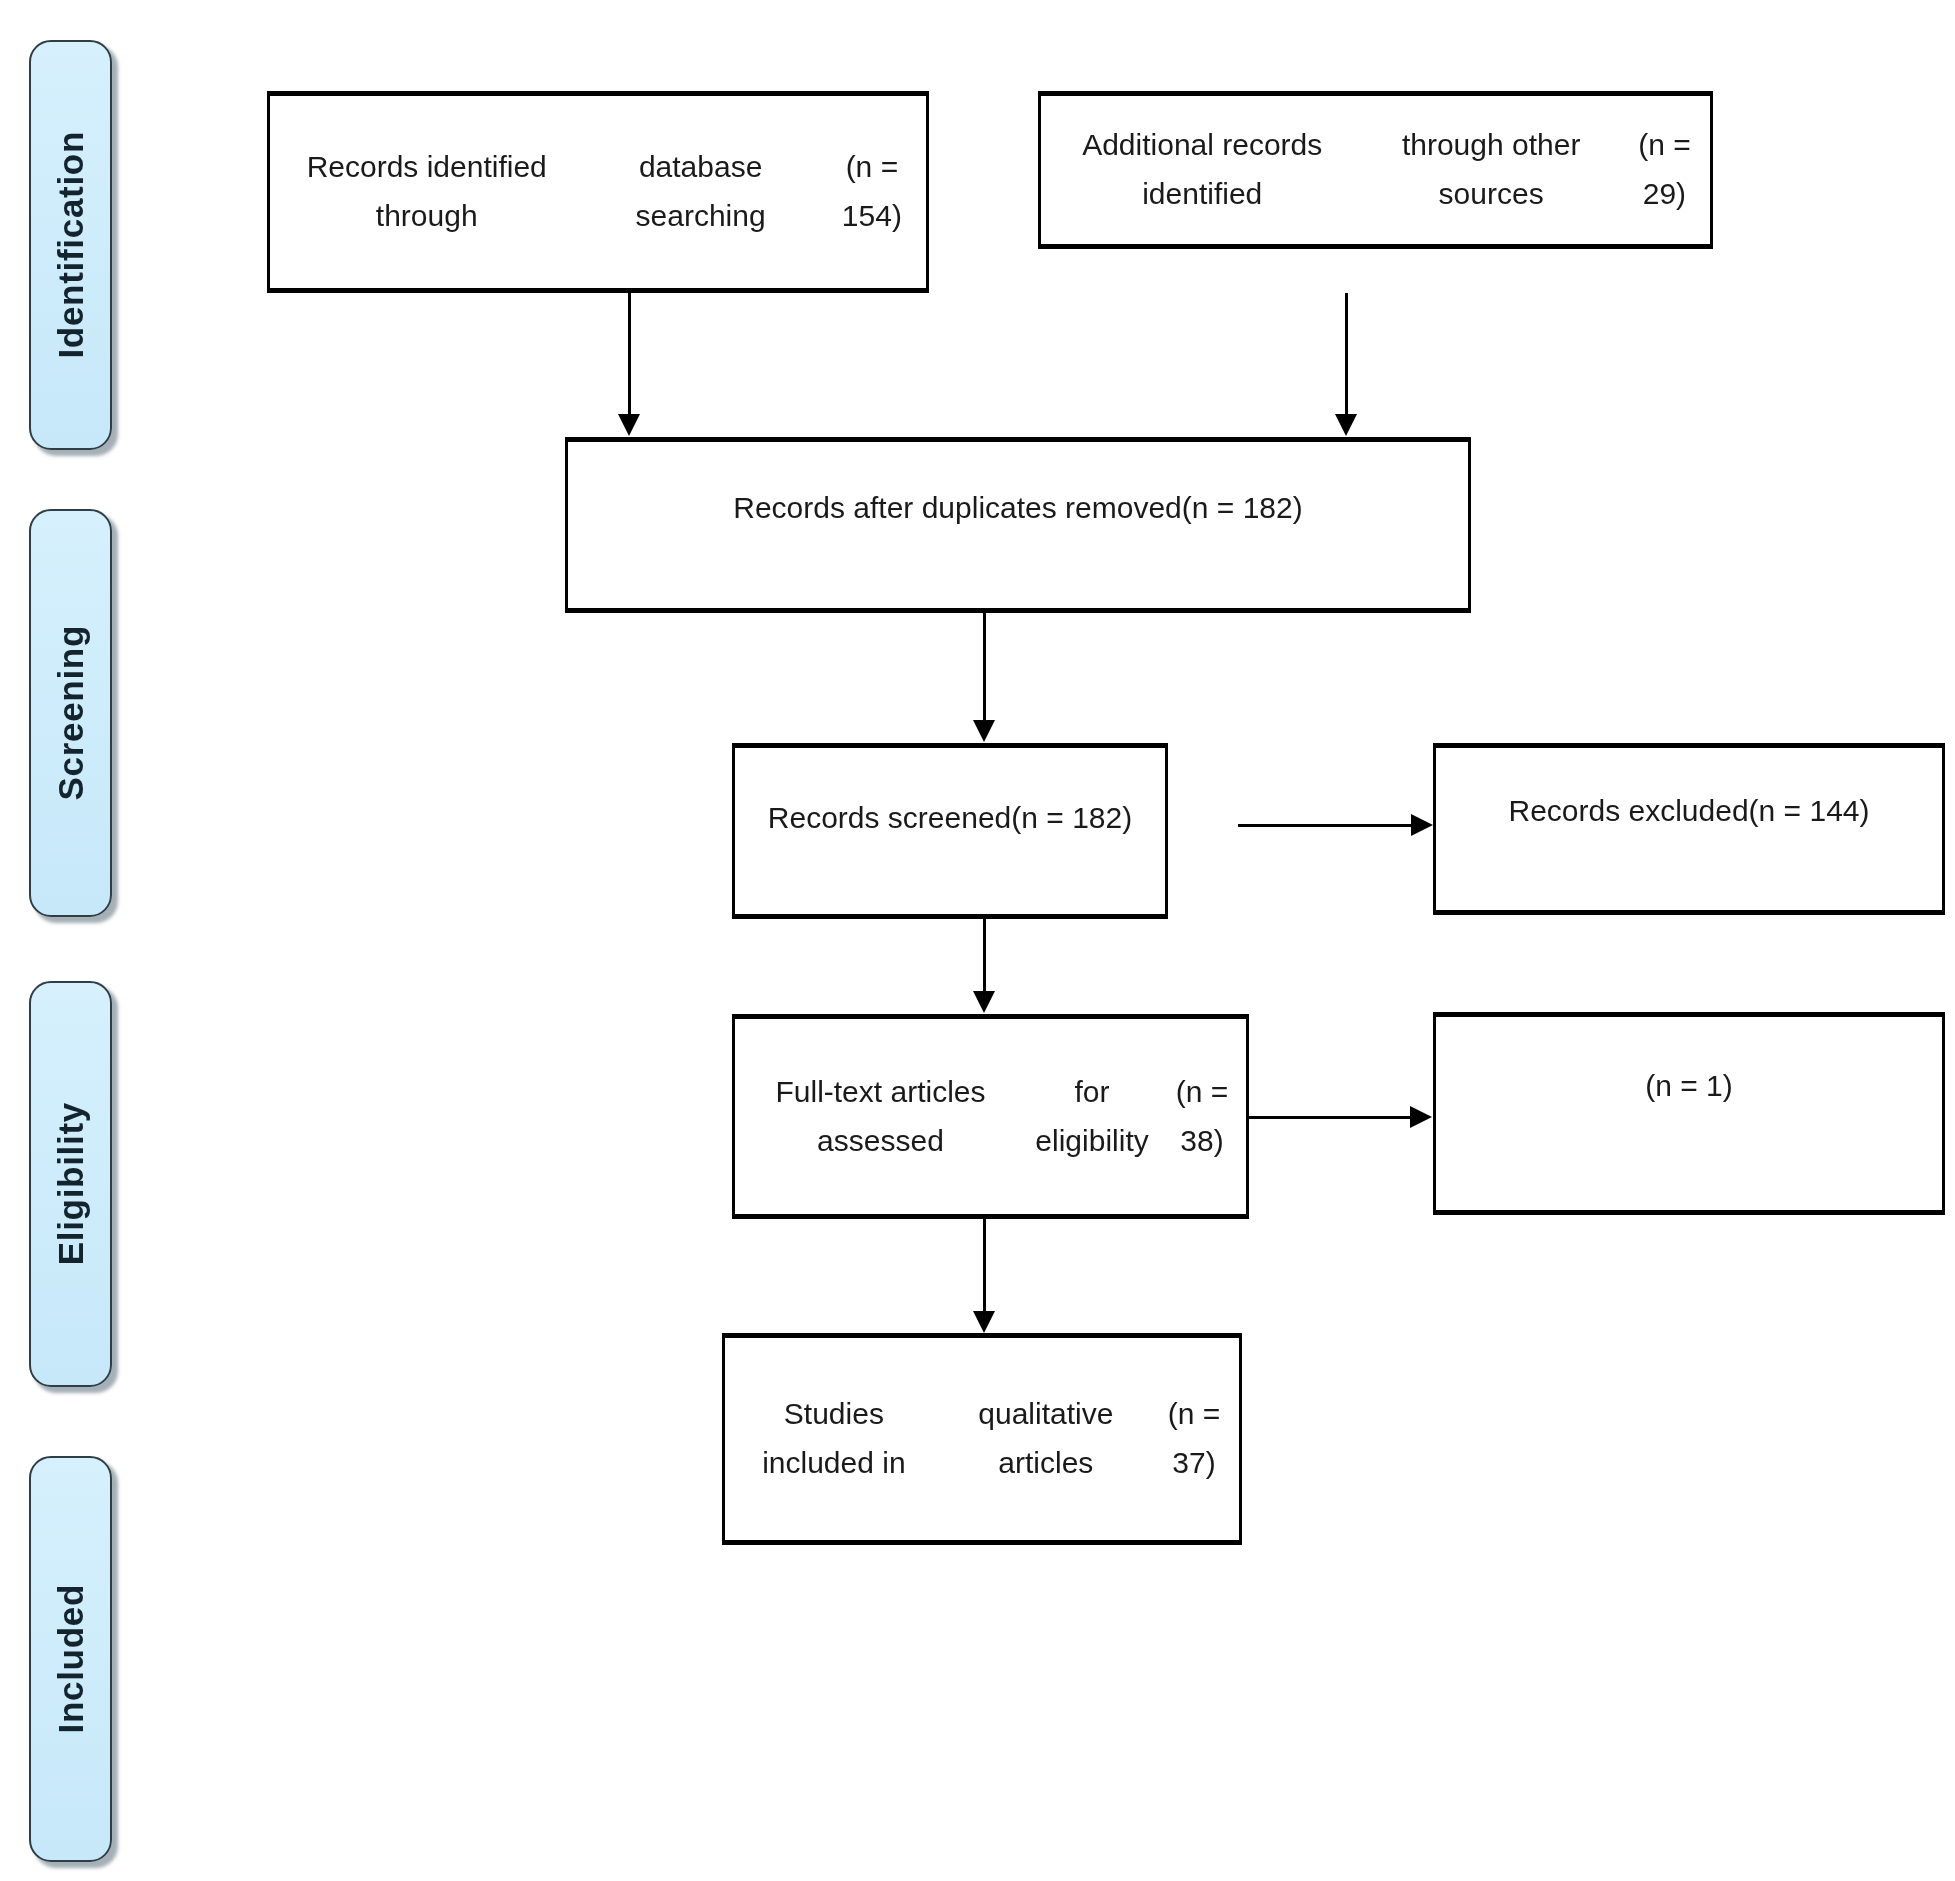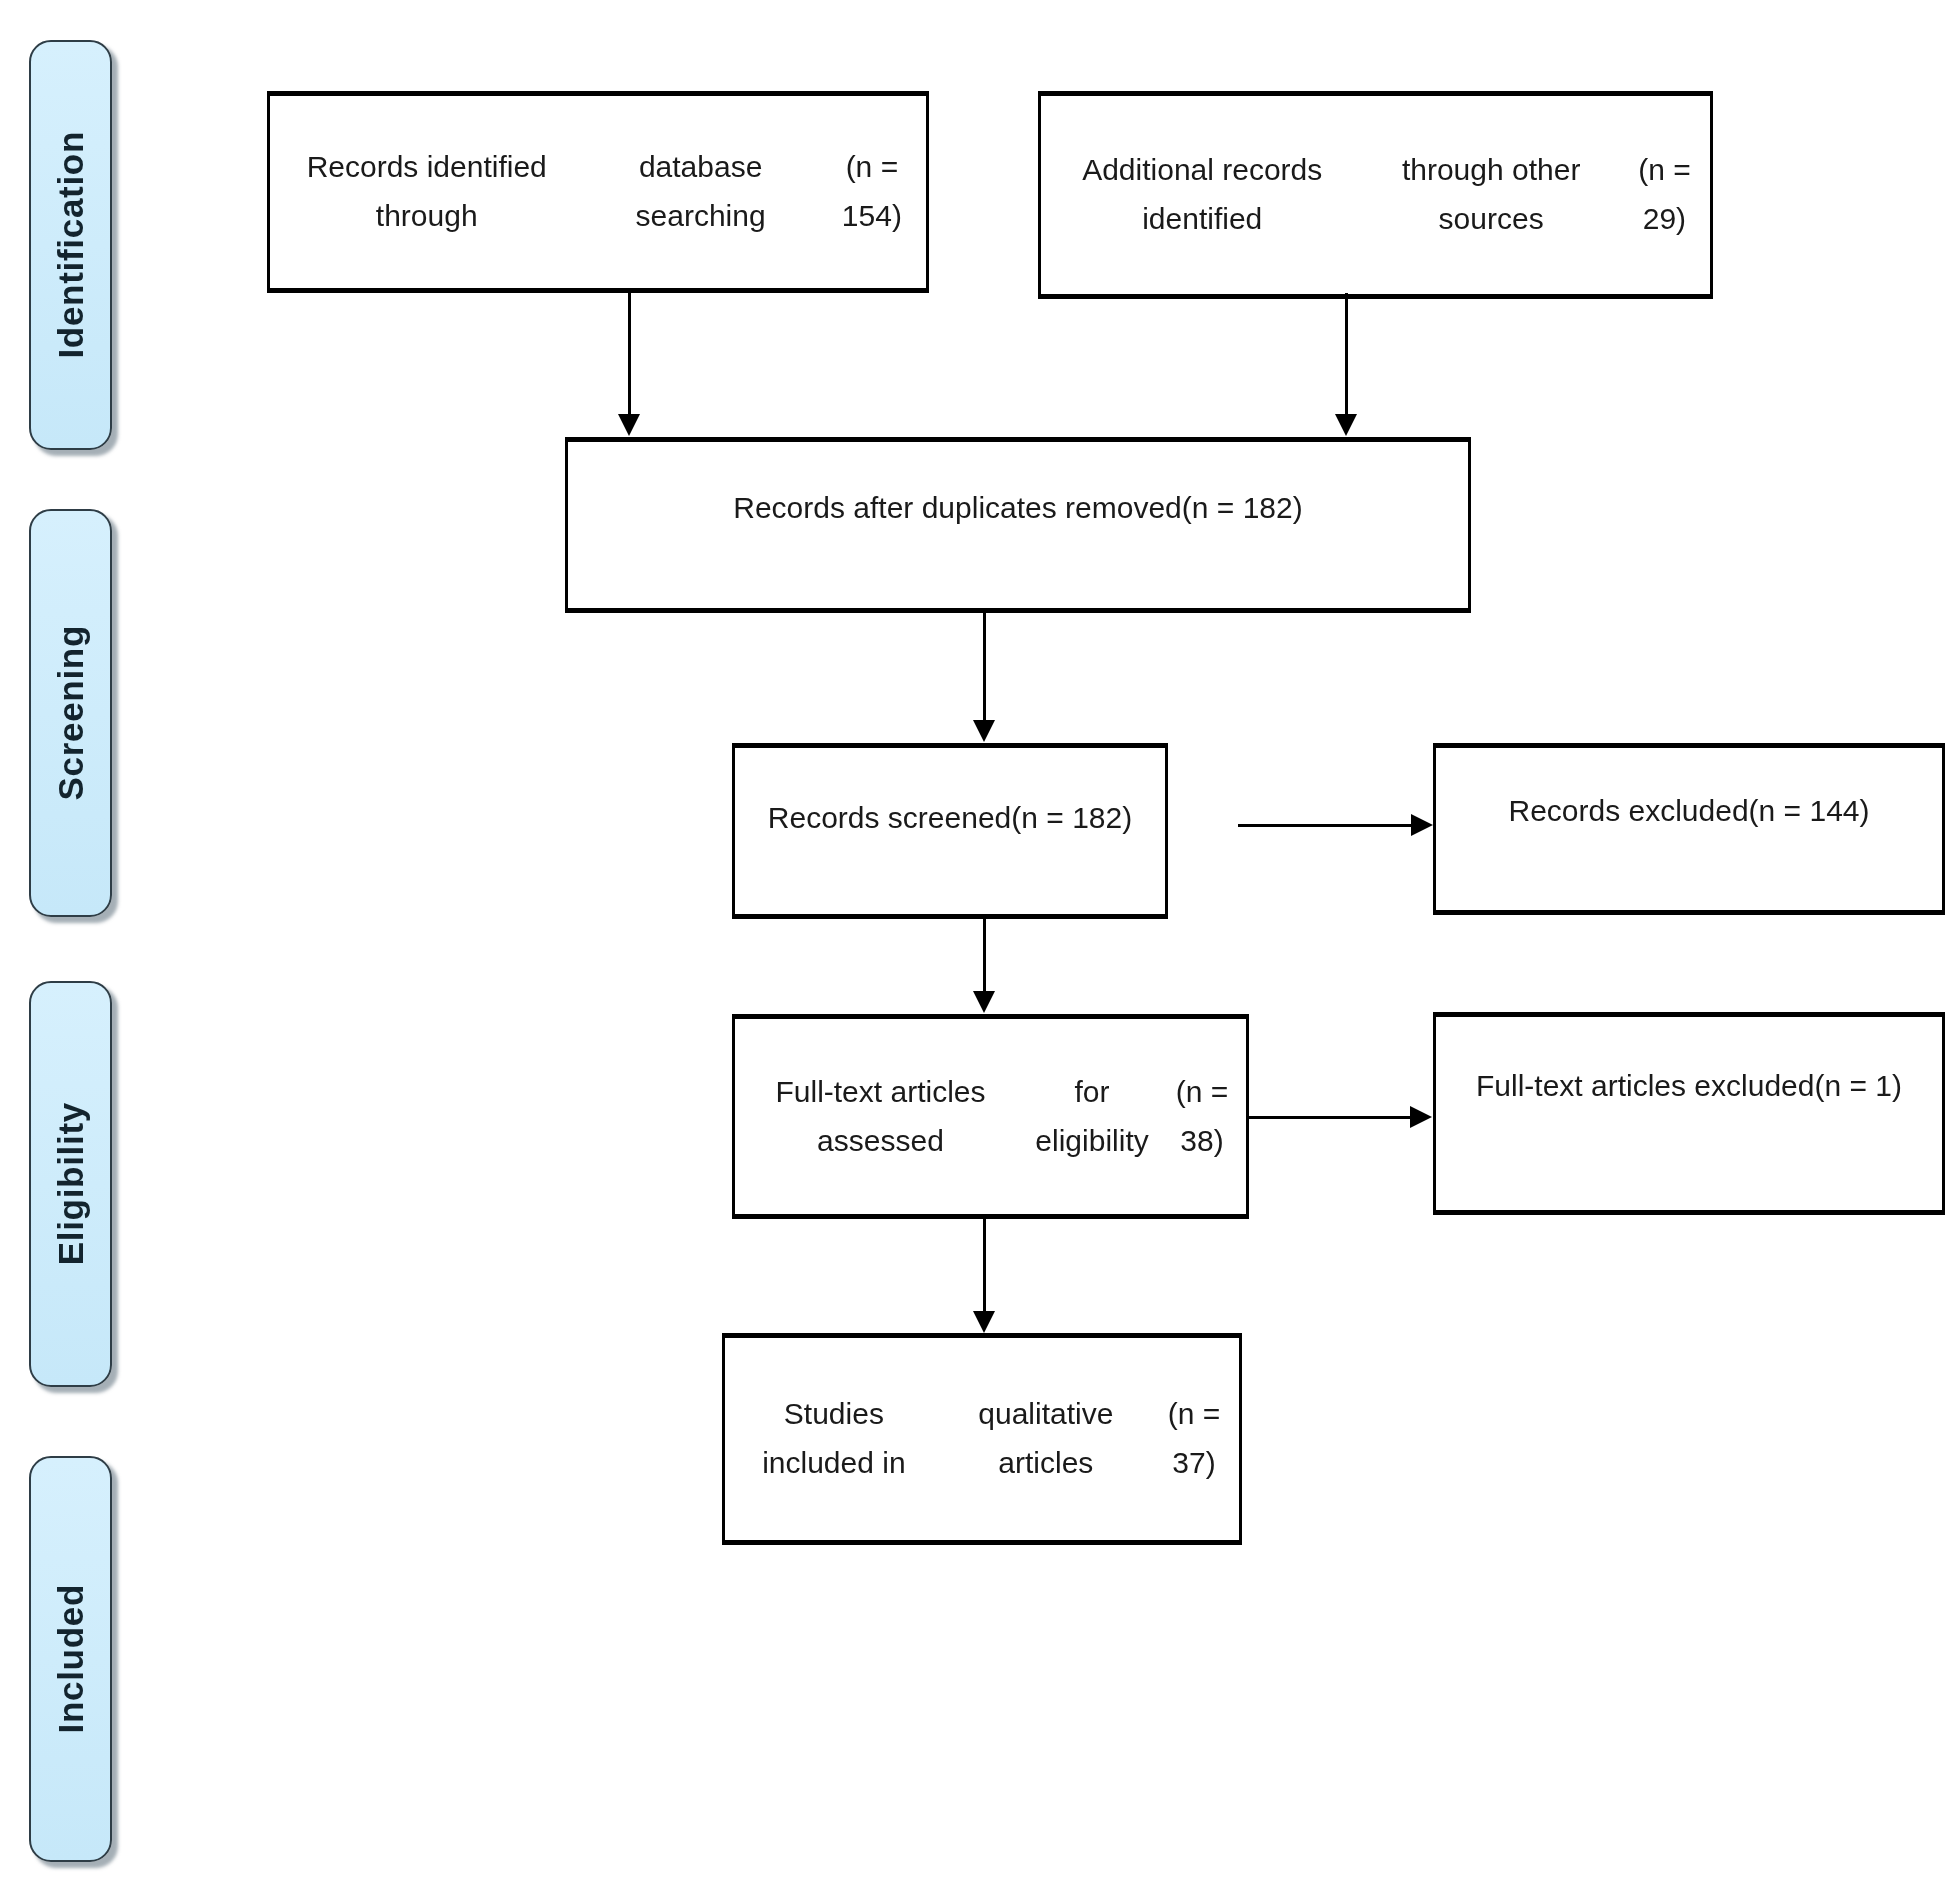--- a/index.html
+++ b/index.html
@@ -106,21 +106,21 @@
   </div>
   <div class="phase" style="top:1456px; height:406px;">
     <span class="vlabel">Included</span>
   </div>
 
   <div class="node" style="left:267px; top:91px; width:662px; height:202px;">
     <div>Records identified through</div>
     <div>database searching</div>
     <div>(n = 154)</div>
   </div>
-  <div class="node" style="left:1038px; top:91px; width:675px; height:208px;">
+  <div class="node" style="left:1038px; top:91px; width:675px; height:158px;">
     <div>Additional records identified</div>
     <div>through other sources</div>
     <div>(n = 29)</div>
   </div>
 
   <div class="node" style="left:565px; top:437px; width:906px; height:176px; padding-bottom:33px;">
     <div>Records after duplicates removed</div>
     <div>(n = 182)</div>
   </div>
 
@@ -132,21 +132,20 @@
     <div>Records excluded</div>
     <div>(n = 144)</div>
   </div>
 
   <div class="node" style="left:732px; top:1014px; width:517px; height:205px;">
     <div>Full-text articles assessed</div>
     <div>for eligibility</div>
     <div>(n = 38)</div>
   </div>
   <div class="node" style="left:1433px; top:1012px; width:512px; height:203px; padding-bottom:55px;">
-    <div>Full-text articles excluded</div>
     <div>(n = 1)</div>
   </div>
 
   <div class="node" style="left:722px; top:1333px; width:520px; height:212px;">
     <div>Studies included in</div>
     <div>qualitative articles</div>
     <div>(n = 37)</div>
   </div>
 
   <div class="arrow-v" style="left:628px; top:293px; height:121px;"></div>

